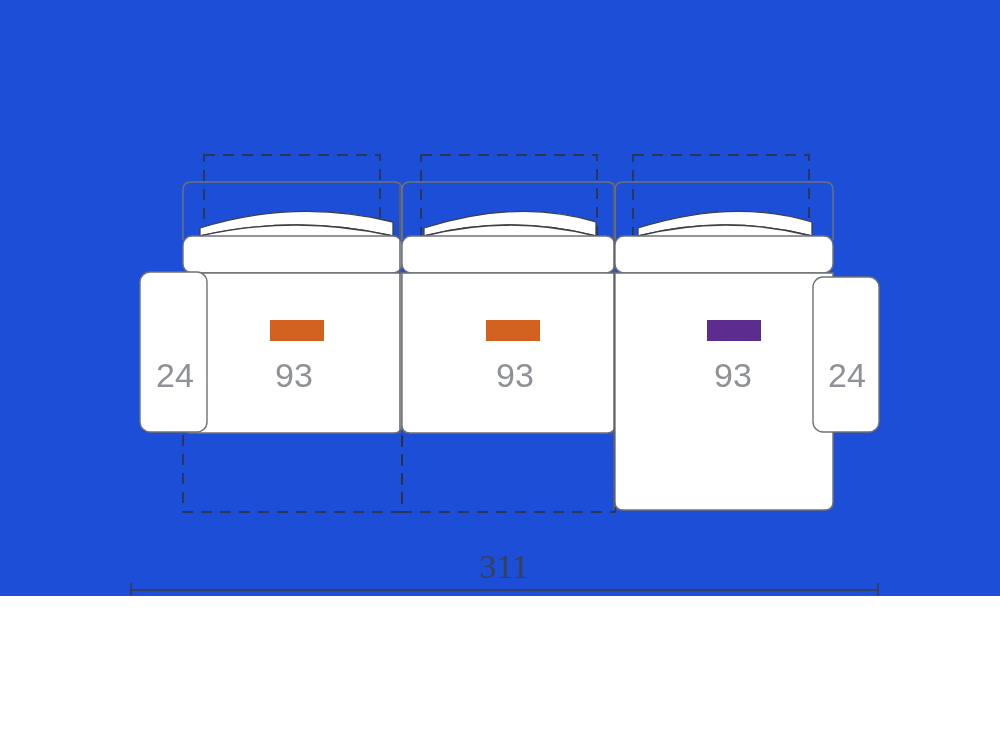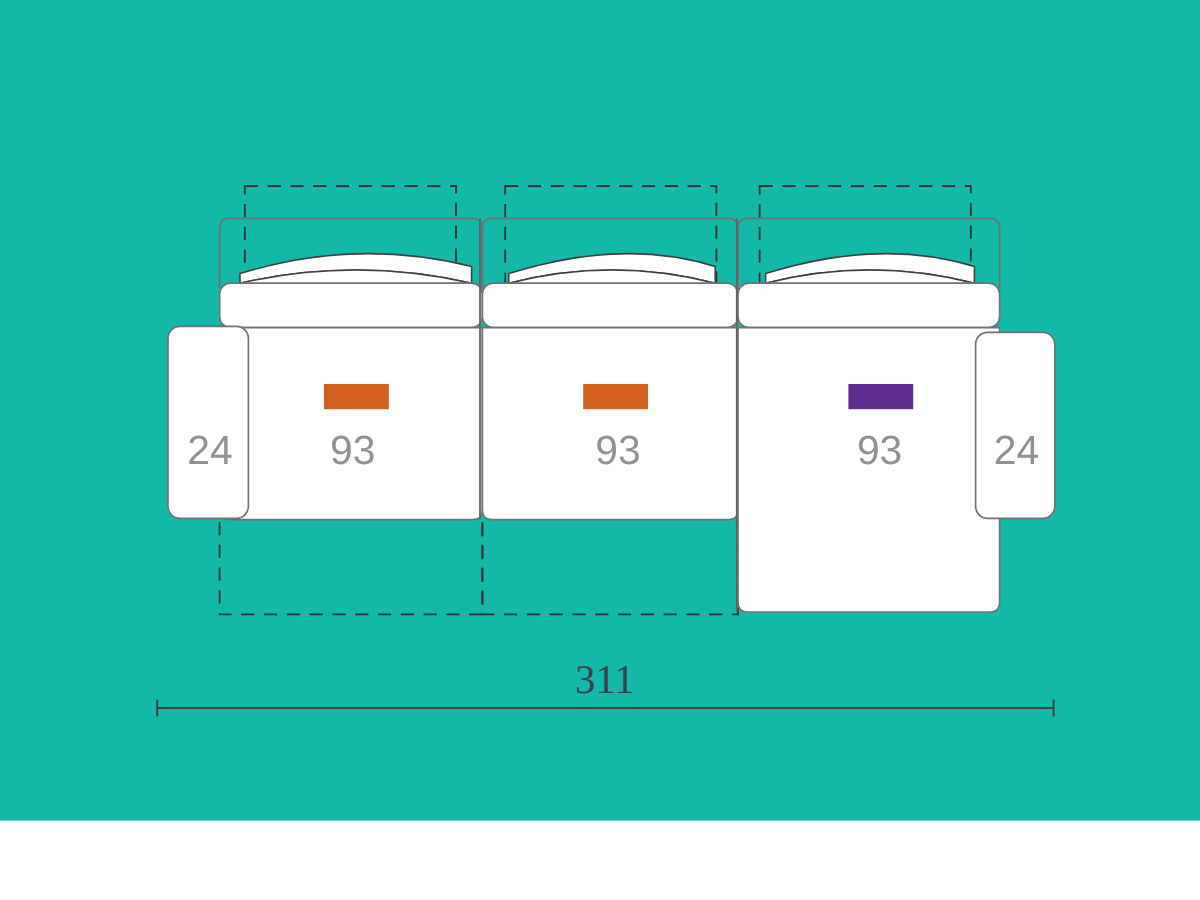--- a/index.html
+++ b/index.html
@@ -7,22 +7,22 @@
     margin: 0;
     padding: 0;
     background: #ffffff;
   }
   body {
     font-family: "Liberation Sans", sans-serif;
   }
   #stage {
     position: relative;
     width: 1000px;
-    height: 684px;
-    background: #14b8a6;
+    height: 596px;
+    background: #1d4ed8;
     overflow: hidden;
   }
   #diagram-svg {
     position: absolute;
     left: 0;
     top: 0;
     width: 1000px;
     height: 750px;
     display: block;
   }

